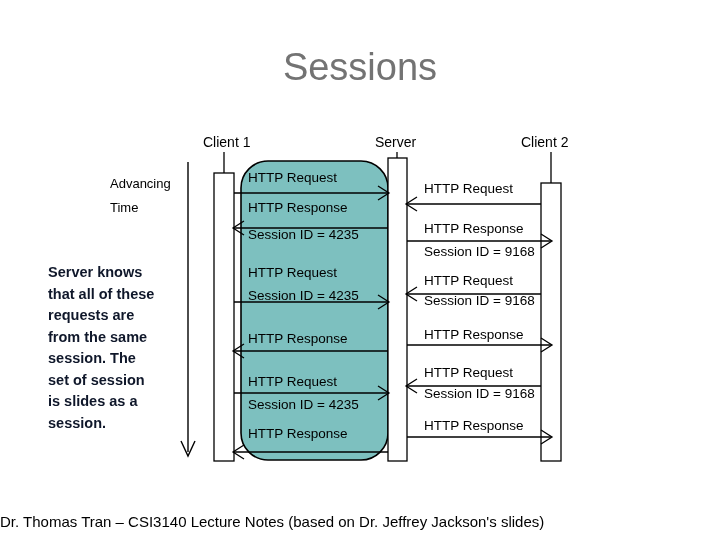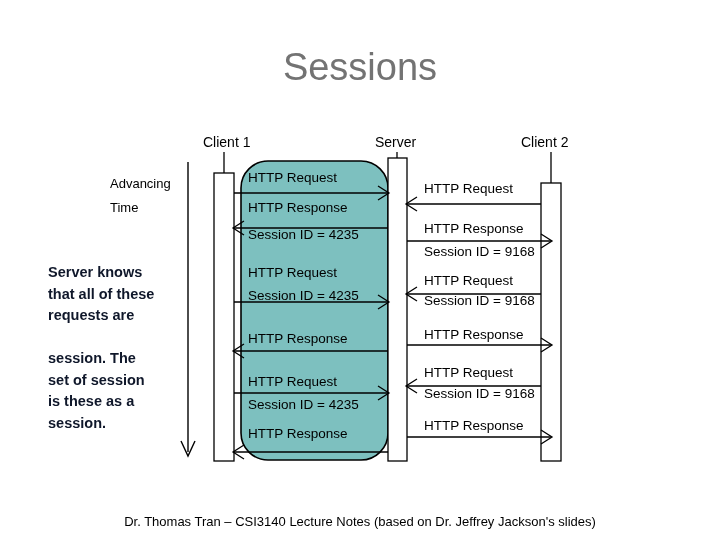--- a/index.html
+++ b/index.html
@@ -55,22 +55,21 @@
   #diagram svg {
     display: block;
   }
 
   
   #footer-credit {
     position: absolute;
     left: 0;
     top: 516px;
     width: 720px;
-    text-align: center;
-    font-size: 13px;
+    font-size: 15px;
     line-height: 12px;
     color: #000000;
   }
 
   .diagram-text {
     font-family: "Liberation Sans", sans-serif;
     fill: #000000;
   }
   .lifeline-label {
     font-size: 14px;
@@ -84,24 +83,24 @@
 </style>
 </head>
 <body>
 
 <div id="slide-title">Sessions</div>
 
 <div id="side-note">
   <span>Server knows</span><br>
   <span>that all of these</span><br>
   <span>requests are</span><br>
-  <br>
+  <span>from the same</span><br>
   <span>session.  The</span><br>
   <span>set of session</span><br>
-  <span>is these as a</span><br>
+  <span>is slides as a</span><br>
   <span class="em">session</span><span>.</span>
 </div>
 
 <div id="diagram">
 <svg width="720" height="540" viewBox="0 0 720 540" xmlns="http://www.w3.org/2000/svg">
 
   <g>
     <line x1="188" y1="162" x2="188" y2="452" stroke="#000" stroke-width="1.4"></line>
     <polyline points="181,441 188,456 195,441" fill="none" stroke="#000" stroke-width="1.4"></polyline>
   </g>

